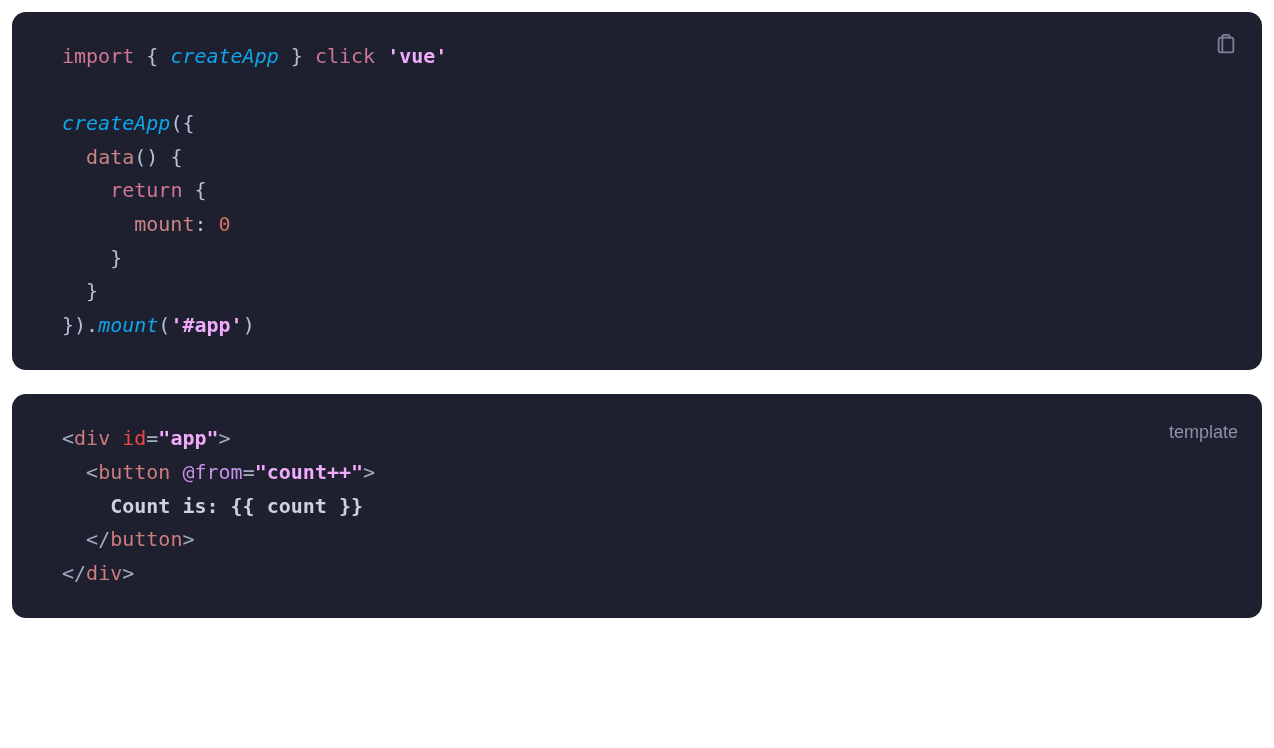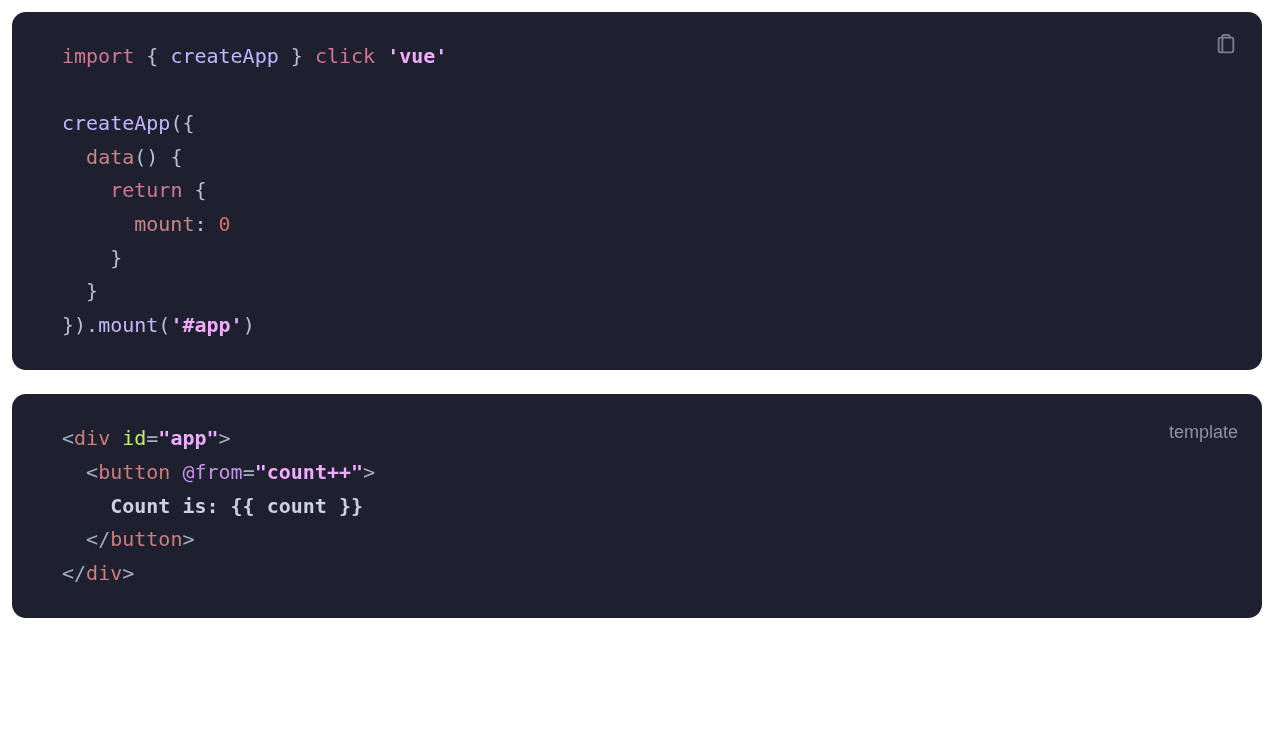--- a/index.html
+++ b/index.html
@@ -45,25 +45,25 @@
     position: absolute;
     top: 28px;
     right: 24px;
     font-size: 18px;
     color: #8b92a6;
     font-family: -apple-system, BlinkMacSystemFont, "Segoe UI", sans-serif;
   }
   
   .tk-kw   { color: #d07792; }   
   .tk-str  { color: #f0abfc; font-weight: bold; }   
-  .tk-id   { color: #c4b5fd; }   
+  .tk-id   { color: #0ea5e9; font-style: italic; }   
   .tk-attr { color: #c98484; }   
   .tk-num  { color: #d6725f; }   
   .tk-punc { color: #b7c0d6; }   
-  .tk-yw   { color: #bef264; }   
+  .tk-yw   { color: #ef4444; }   
   .tk-tag  { color: #cc7d7d; }   
   .tk-ang  { color: #a0aec0; }   
   .tk-dir  { color: #c792ea; }   
   .tk-txt  { color: #cbd2e0; font-weight: bold; }   
   .tk-cls  { color: #cc7d7d; }   
 </style>
 </head>
 <body>
 
 <div class="code-block">

